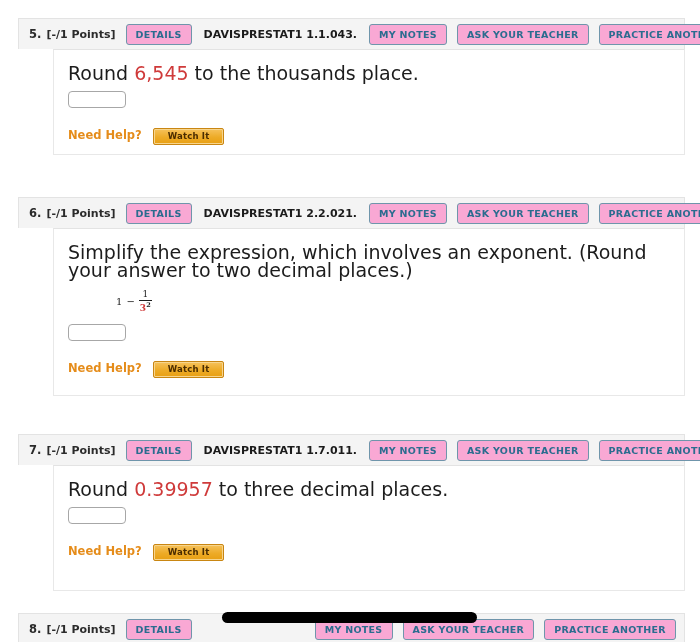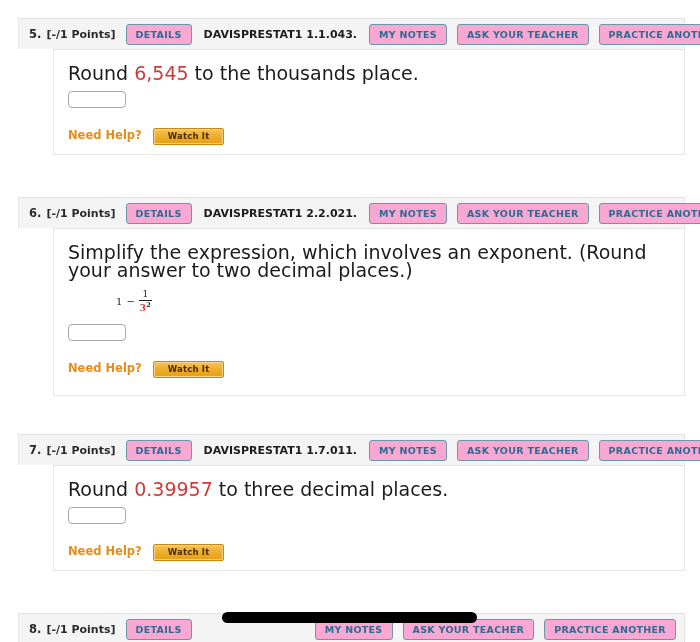--- a/index.html
+++ b/index.html
@@ -270,21 +270,21 @@
     <div class="q-header">
       <span class="q-number">7.</span>
       <span class="q-points">[-/1 Points]</span>
       <button class="btn-outline btn-details">DETAILS</button>
       <span class="q-code">DAVISPRESTAT1 1.7.011.</span>
       <span class="q-header-spacer"></span>
       <button class="btn-outline btn-mynotes">MY NOTES</button>
       <button class="btn-outline btn-ask">ASK YOUR TEACHER</button>
       <button class="btn-outline btn-practice">PRACTICE ANOTHER</button>
     </div>
-    <div class="q-body" style="height:106px;">
+    <div class="q-body" style="height:126px;">
       <p class="q-text"><span>Round </span><span class="hl">0.39957</span><span> to three decimal places.</span></p>
       <input class="answer-box" type="text" value="" style="">
       <div class="need-help-row">
         <span class="need-help-label">Need Help?</span>
         <span class="watch-it">Watch It</span>
       </div>
     </div>
   </div>
 
   <div class="question" style="top:613px;">

